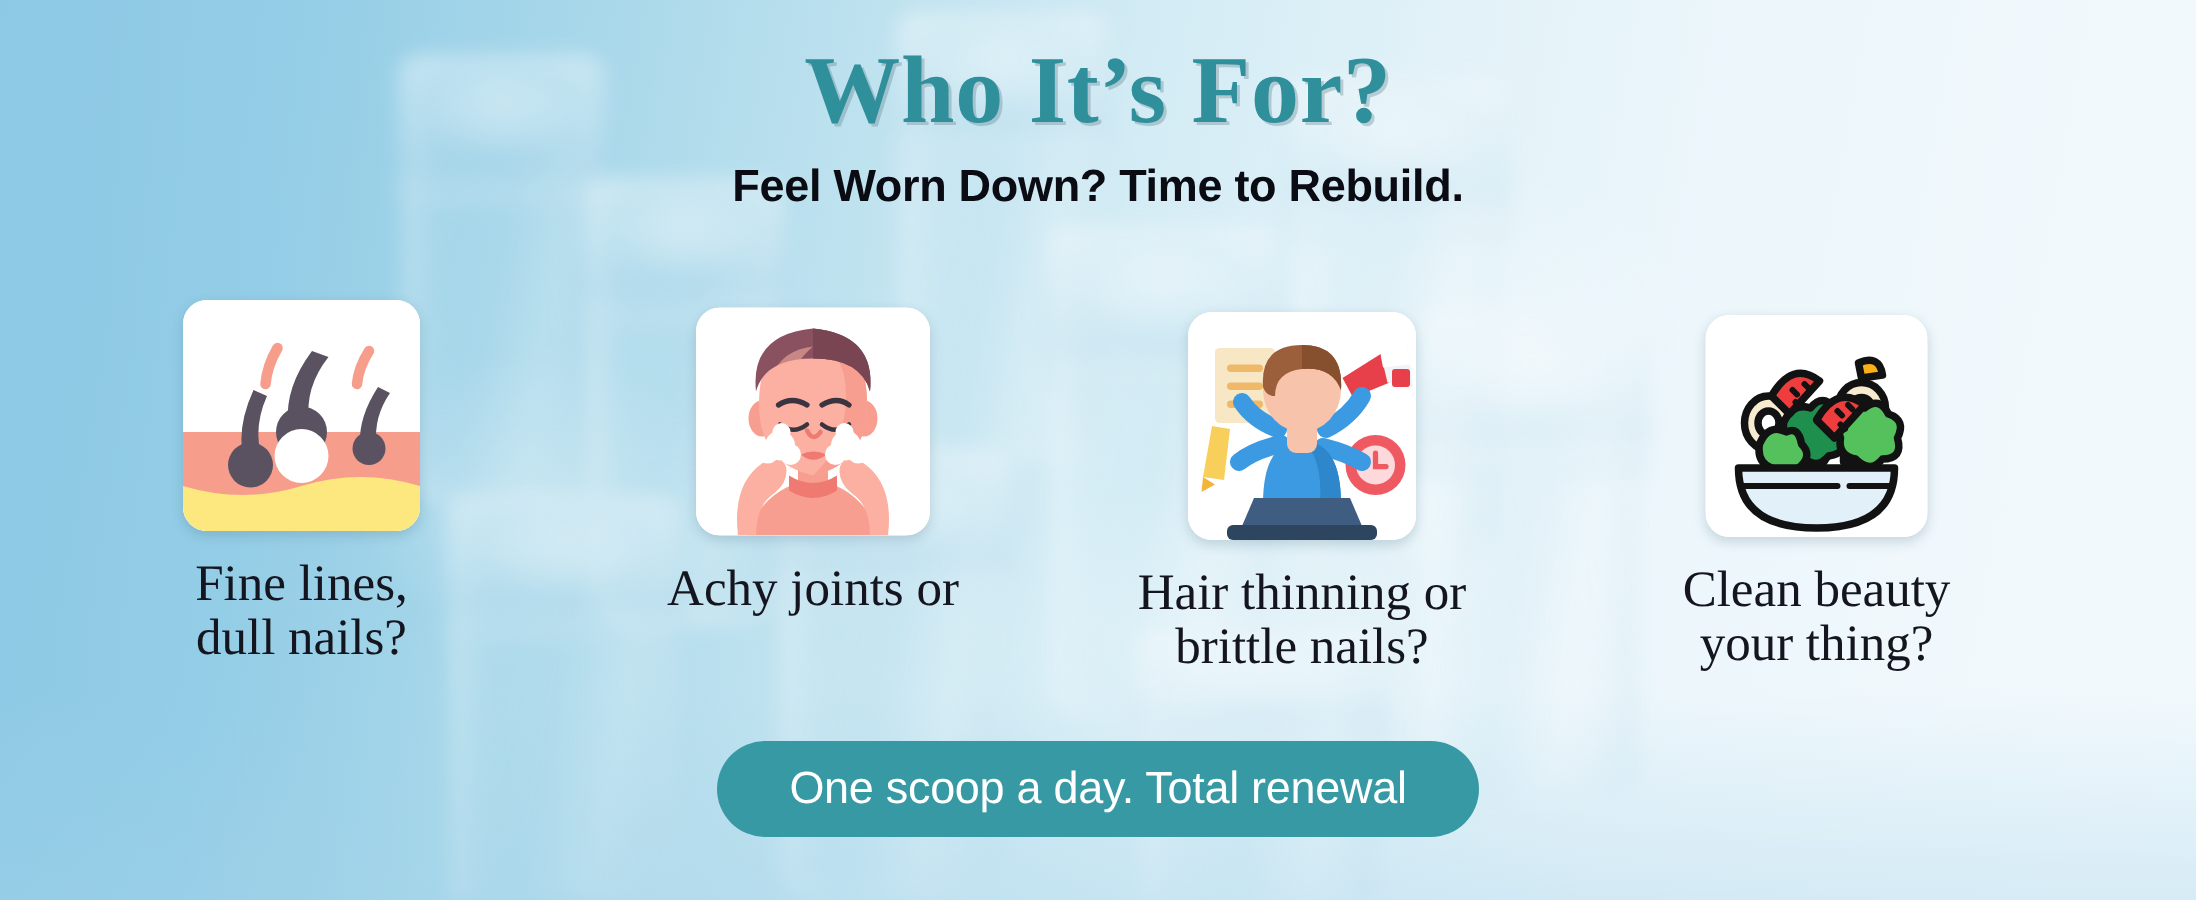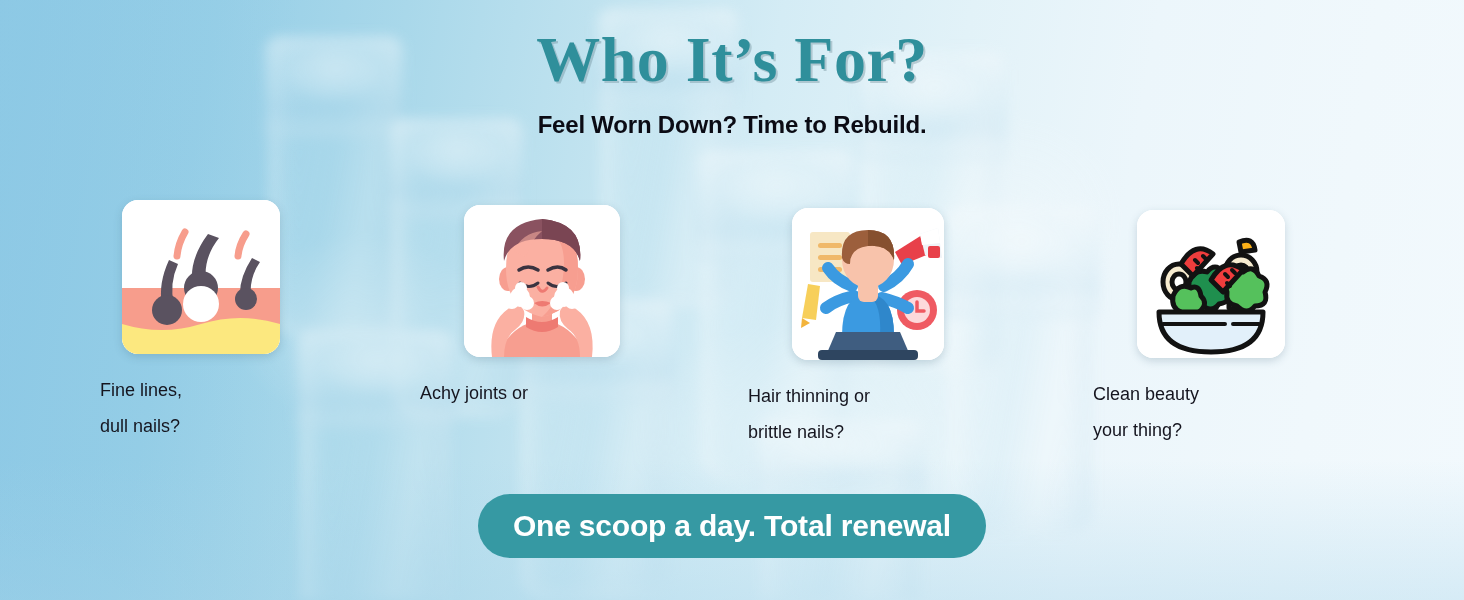--- a/index.html
+++ b/index.html
@@ -126,21 +126,21 @@
   }
 
   #subheading {
     position: absolute;
     left: 0;
     top: 106px;
     width: 1464px;
     text-align: center;
     font-family: "Liberation Sans", sans-serif;
     font-weight: bold;
-    font-size: 24px;
+    font-size: 30px;
     line-height: 38px;
     letter-spacing: -0.2px;
     color: #0b0b14;
   }
 
   #cards {
     position: absolute;
     left: 0;
     top: 200px;
     width: 1464px;
@@ -166,44 +166,45 @@
   }
   .card-1 .icon-tile { height: 154px; }
   .card-2 .icon-tile { height: 152px; margin-top: 5px; }
   .card-3 .icon-tile { height: 152px; margin-top: 8px; }
   .card-4 .icon-tile { height: 148px; margin-top: 10px; }
 
   .icon-tile svg { display: block; width: 100%; height: 100%; }
 
   .card-label {
     margin-top: 18px;
-    font-family: Liberation Sans, sans-serif;
+    text-align: center;
+    font-family: Liberation Serif, serif;
     font-weight: normal;
-    font-size: 18px;
+    font-size: 34px;
     line-height: 36px;
     color: #15151f;
     white-space: nowrap;
   }
   .card-1 .card-label { margin-left: -22px; margin-right: -22px; }
   .card-2 .card-label { margin-left: -44px; margin-right: -44px; }
   .card-3 .card-label { margin-left: -44px; margin-right: -44px; }
   .card-4 .card-label { margin-left: -44px; margin-right: -44px; }
 
   #cta-button {
     position: absolute;
     left: 478px;
     top: 494px;
     width: 508px;
     height: 64px;
     border: none;
     border-radius: 32px;
     background: #3699a3;
     color: #ffffff;
     font-family: "Liberation Sans", sans-serif;
-    font-weight: bold;
+    font-weight: normal;
     font-size: 30px;
     letter-spacing: -0.2px;
     cursor: pointer;
     padding: 0;
   }
 </style>
 </head>
 <body>
 
 <div id="banner">

